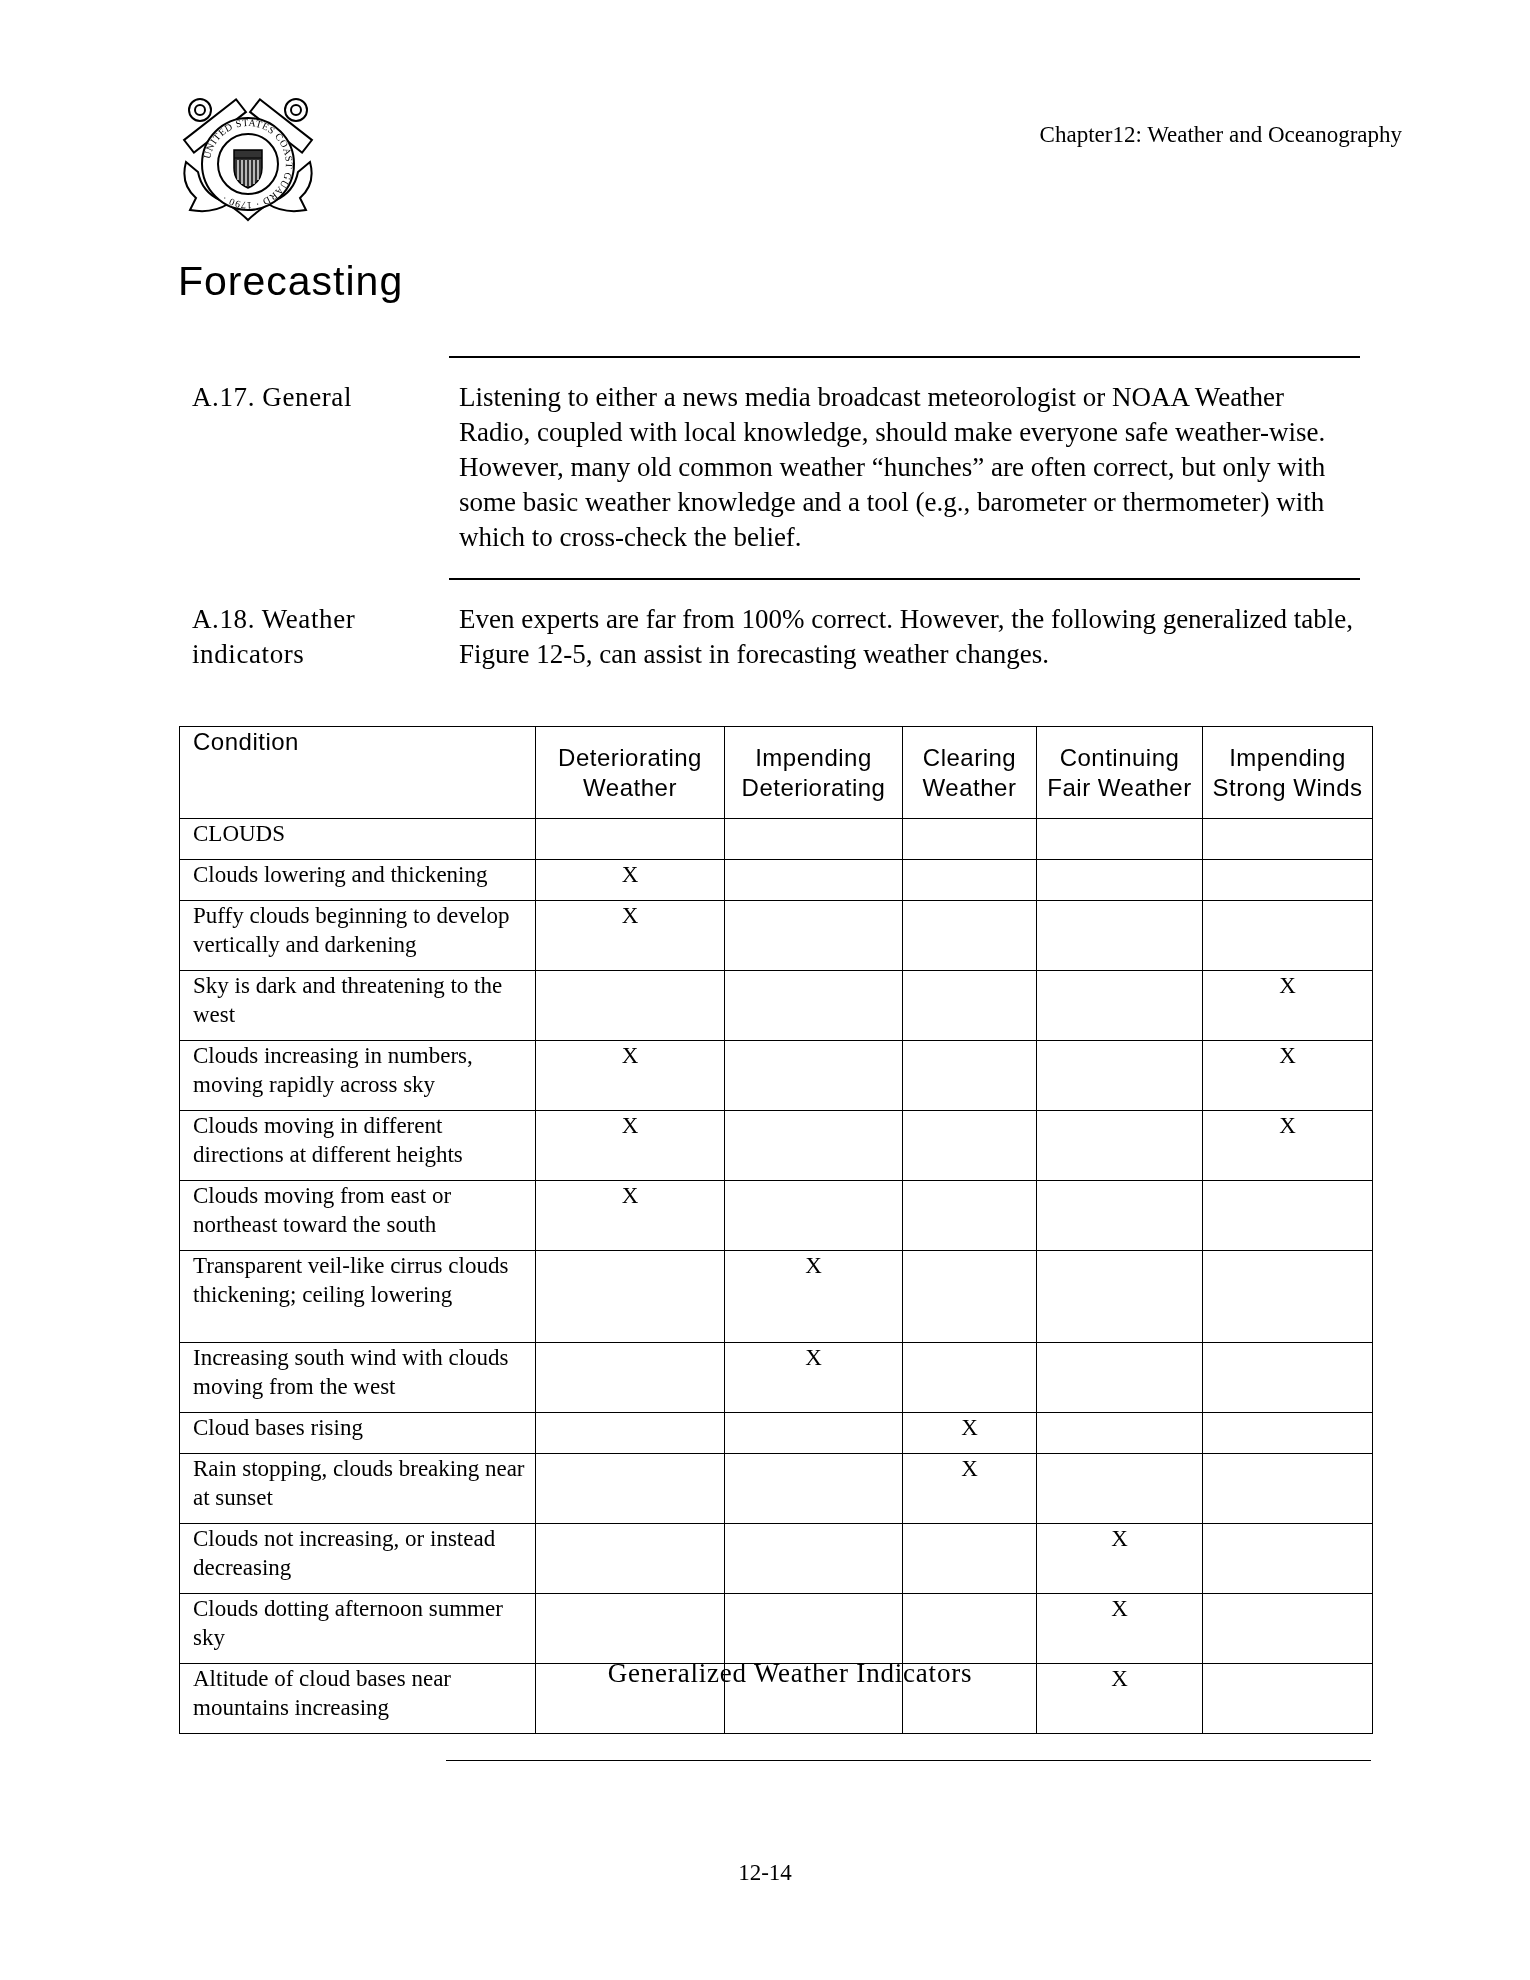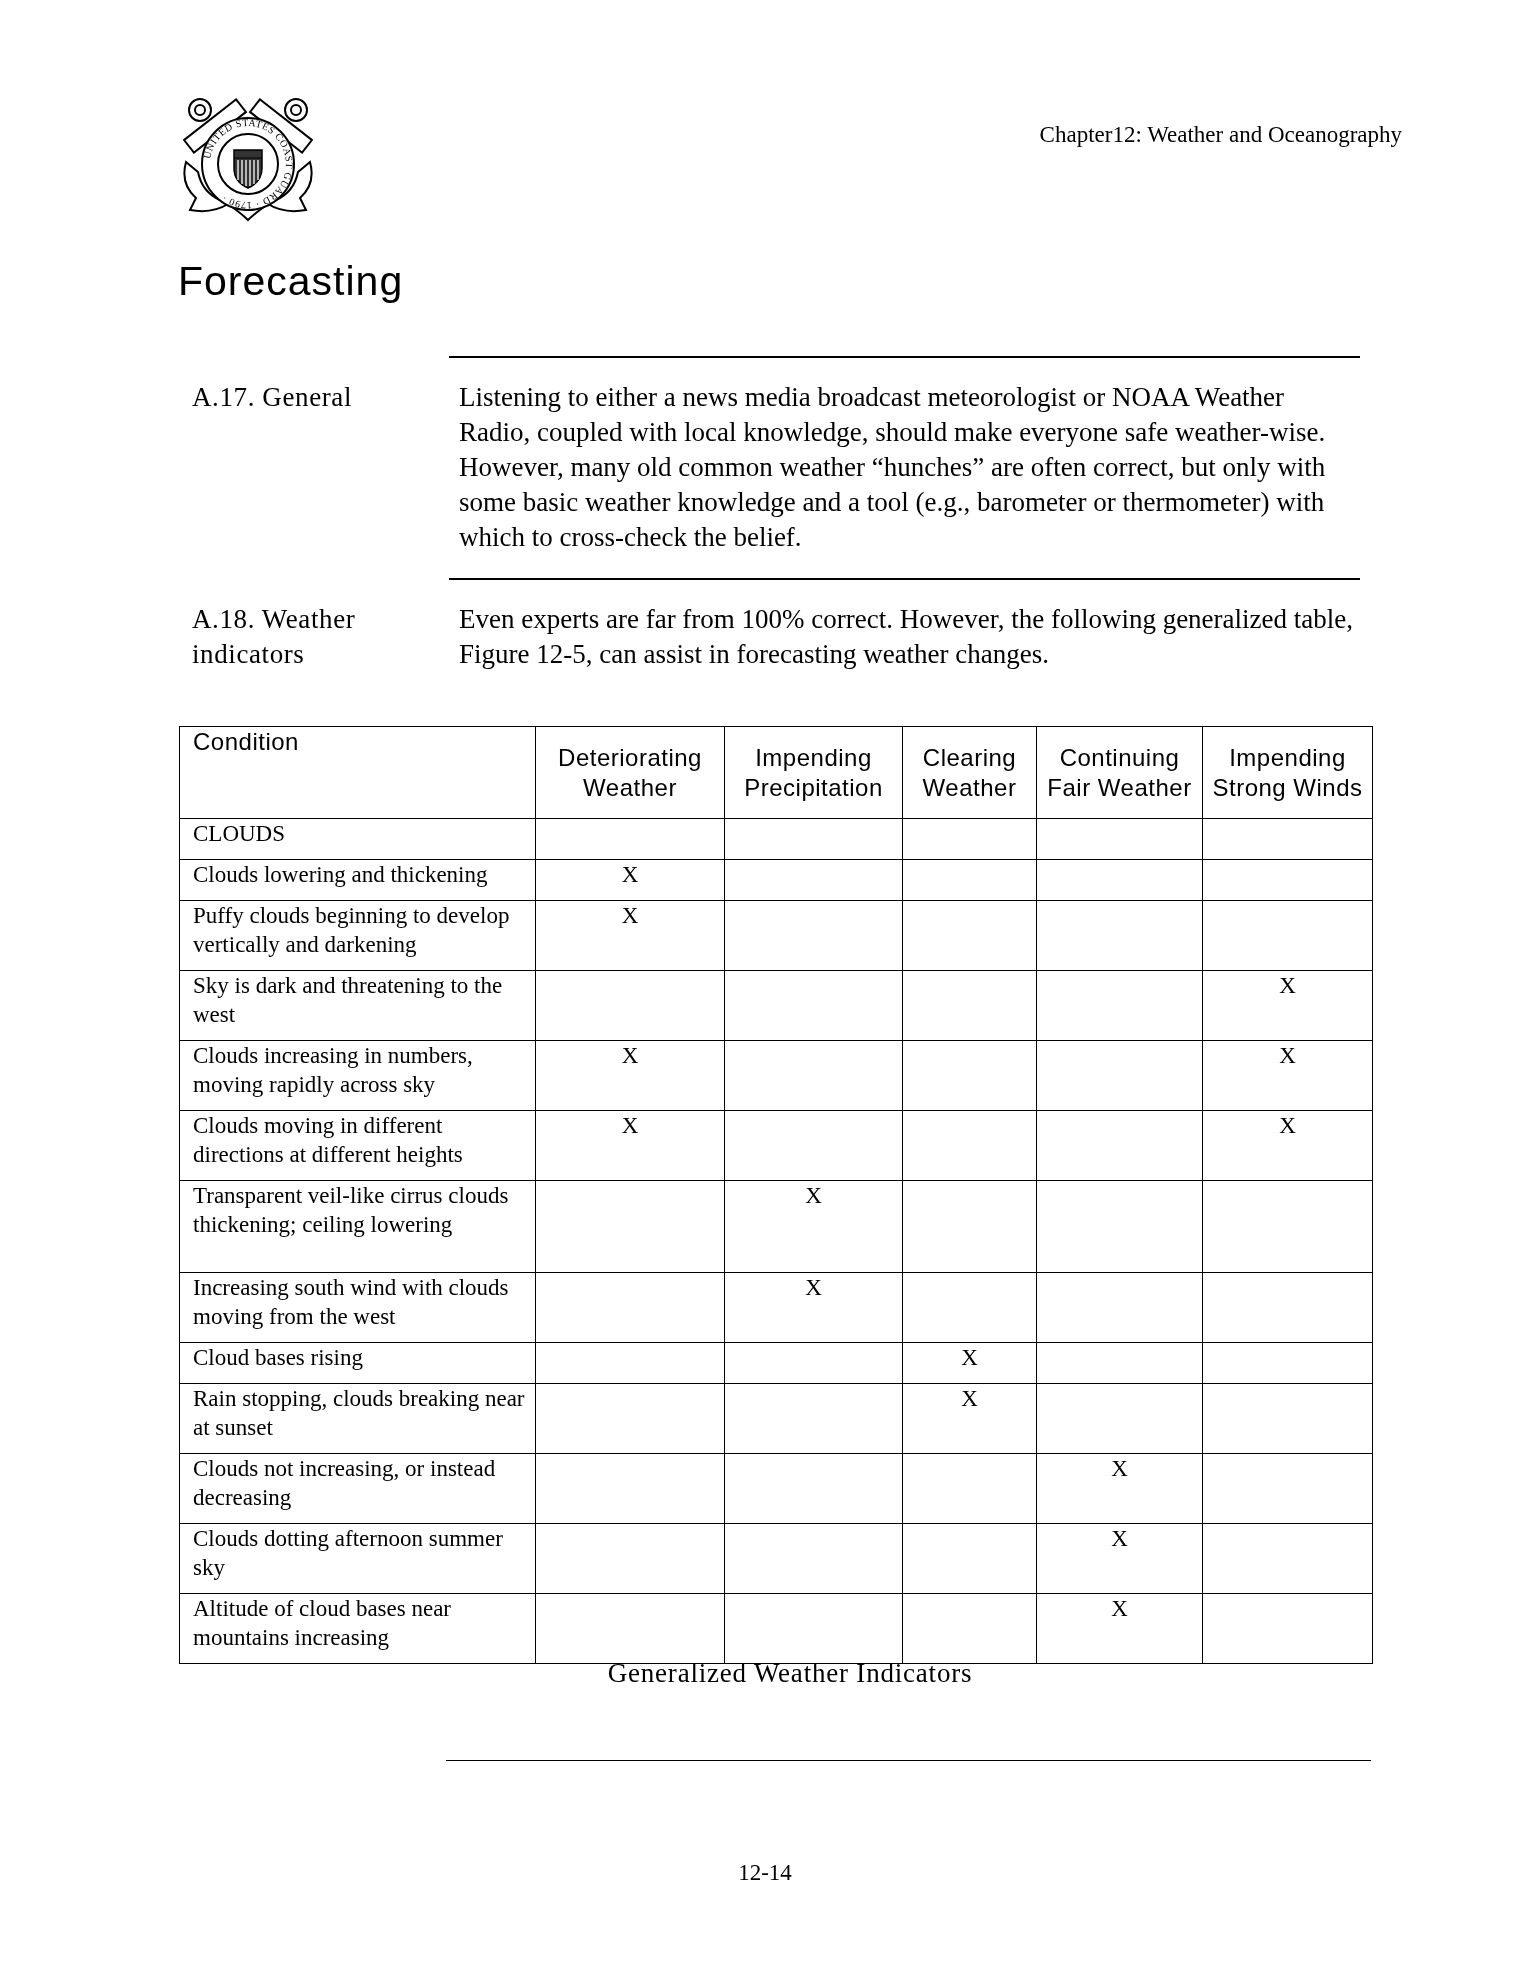--- a/index.html
+++ b/index.html
@@ -79,21 +79,21 @@
       <col style="width:189px">
       <col style="width:178px">
       <col style="width:134px">
       <col style="width:166px">
       <col style="width:170px">
   </colgroup>
   <thead>
     <tr style="height:92px;">
       <th class="cond-h">Condition</th>
       <th>Deteriorating Weather</th>
-      <th>Impending Precipitation</th>
+      <th>Impending Deteriorating</th>
       <th>Clearing Weather</th>
       <th>Continuing Fair Weather</th>
       <th>Impending Strong Winds</th>
     </tr>
   </thead>
   <tbody id="tbody">
     <tr style="height:31px;">
       <td class="cond">CLOUDS</td>
       <td></td>
         <td></td>
@@ -134,20 +134,28 @@
         <td class="mark">X</td>
       </tr>
       <tr style="height: 61px;">
         <td class="cond">Clouds moving in different directions at different heights</td>
         <td class="mark">X</td>
         <td class="mark"></td>
         <td class="mark"></td>
         <td class="mark"></td>
         <td class="mark">X</td>
       </tr>
+      <tr style="height: 61px;">
+        <td class="cond">Clouds moving from east or northeast toward the south</td>
+        <td class="mark">X</td>
+        <td class="mark"></td>
+        <td class="mark"></td>
+        <td class="mark"></td>
+        <td class="mark"></td>
+      </tr>
       <tr style="height: 92px;">
         <td class="cond">Transparent veil-like cirrus clouds thickening; ceiling lowering</td>
         <td class="mark"></td>
         <td class="mark">X</td>
         <td class="mark"></td>
         <td class="mark"></td>
         <td class="mark"></td>
       </tr>
       <tr style="height: 62px;">
         <td class="cond">Increasing south wind with clouds moving from the west</td>

